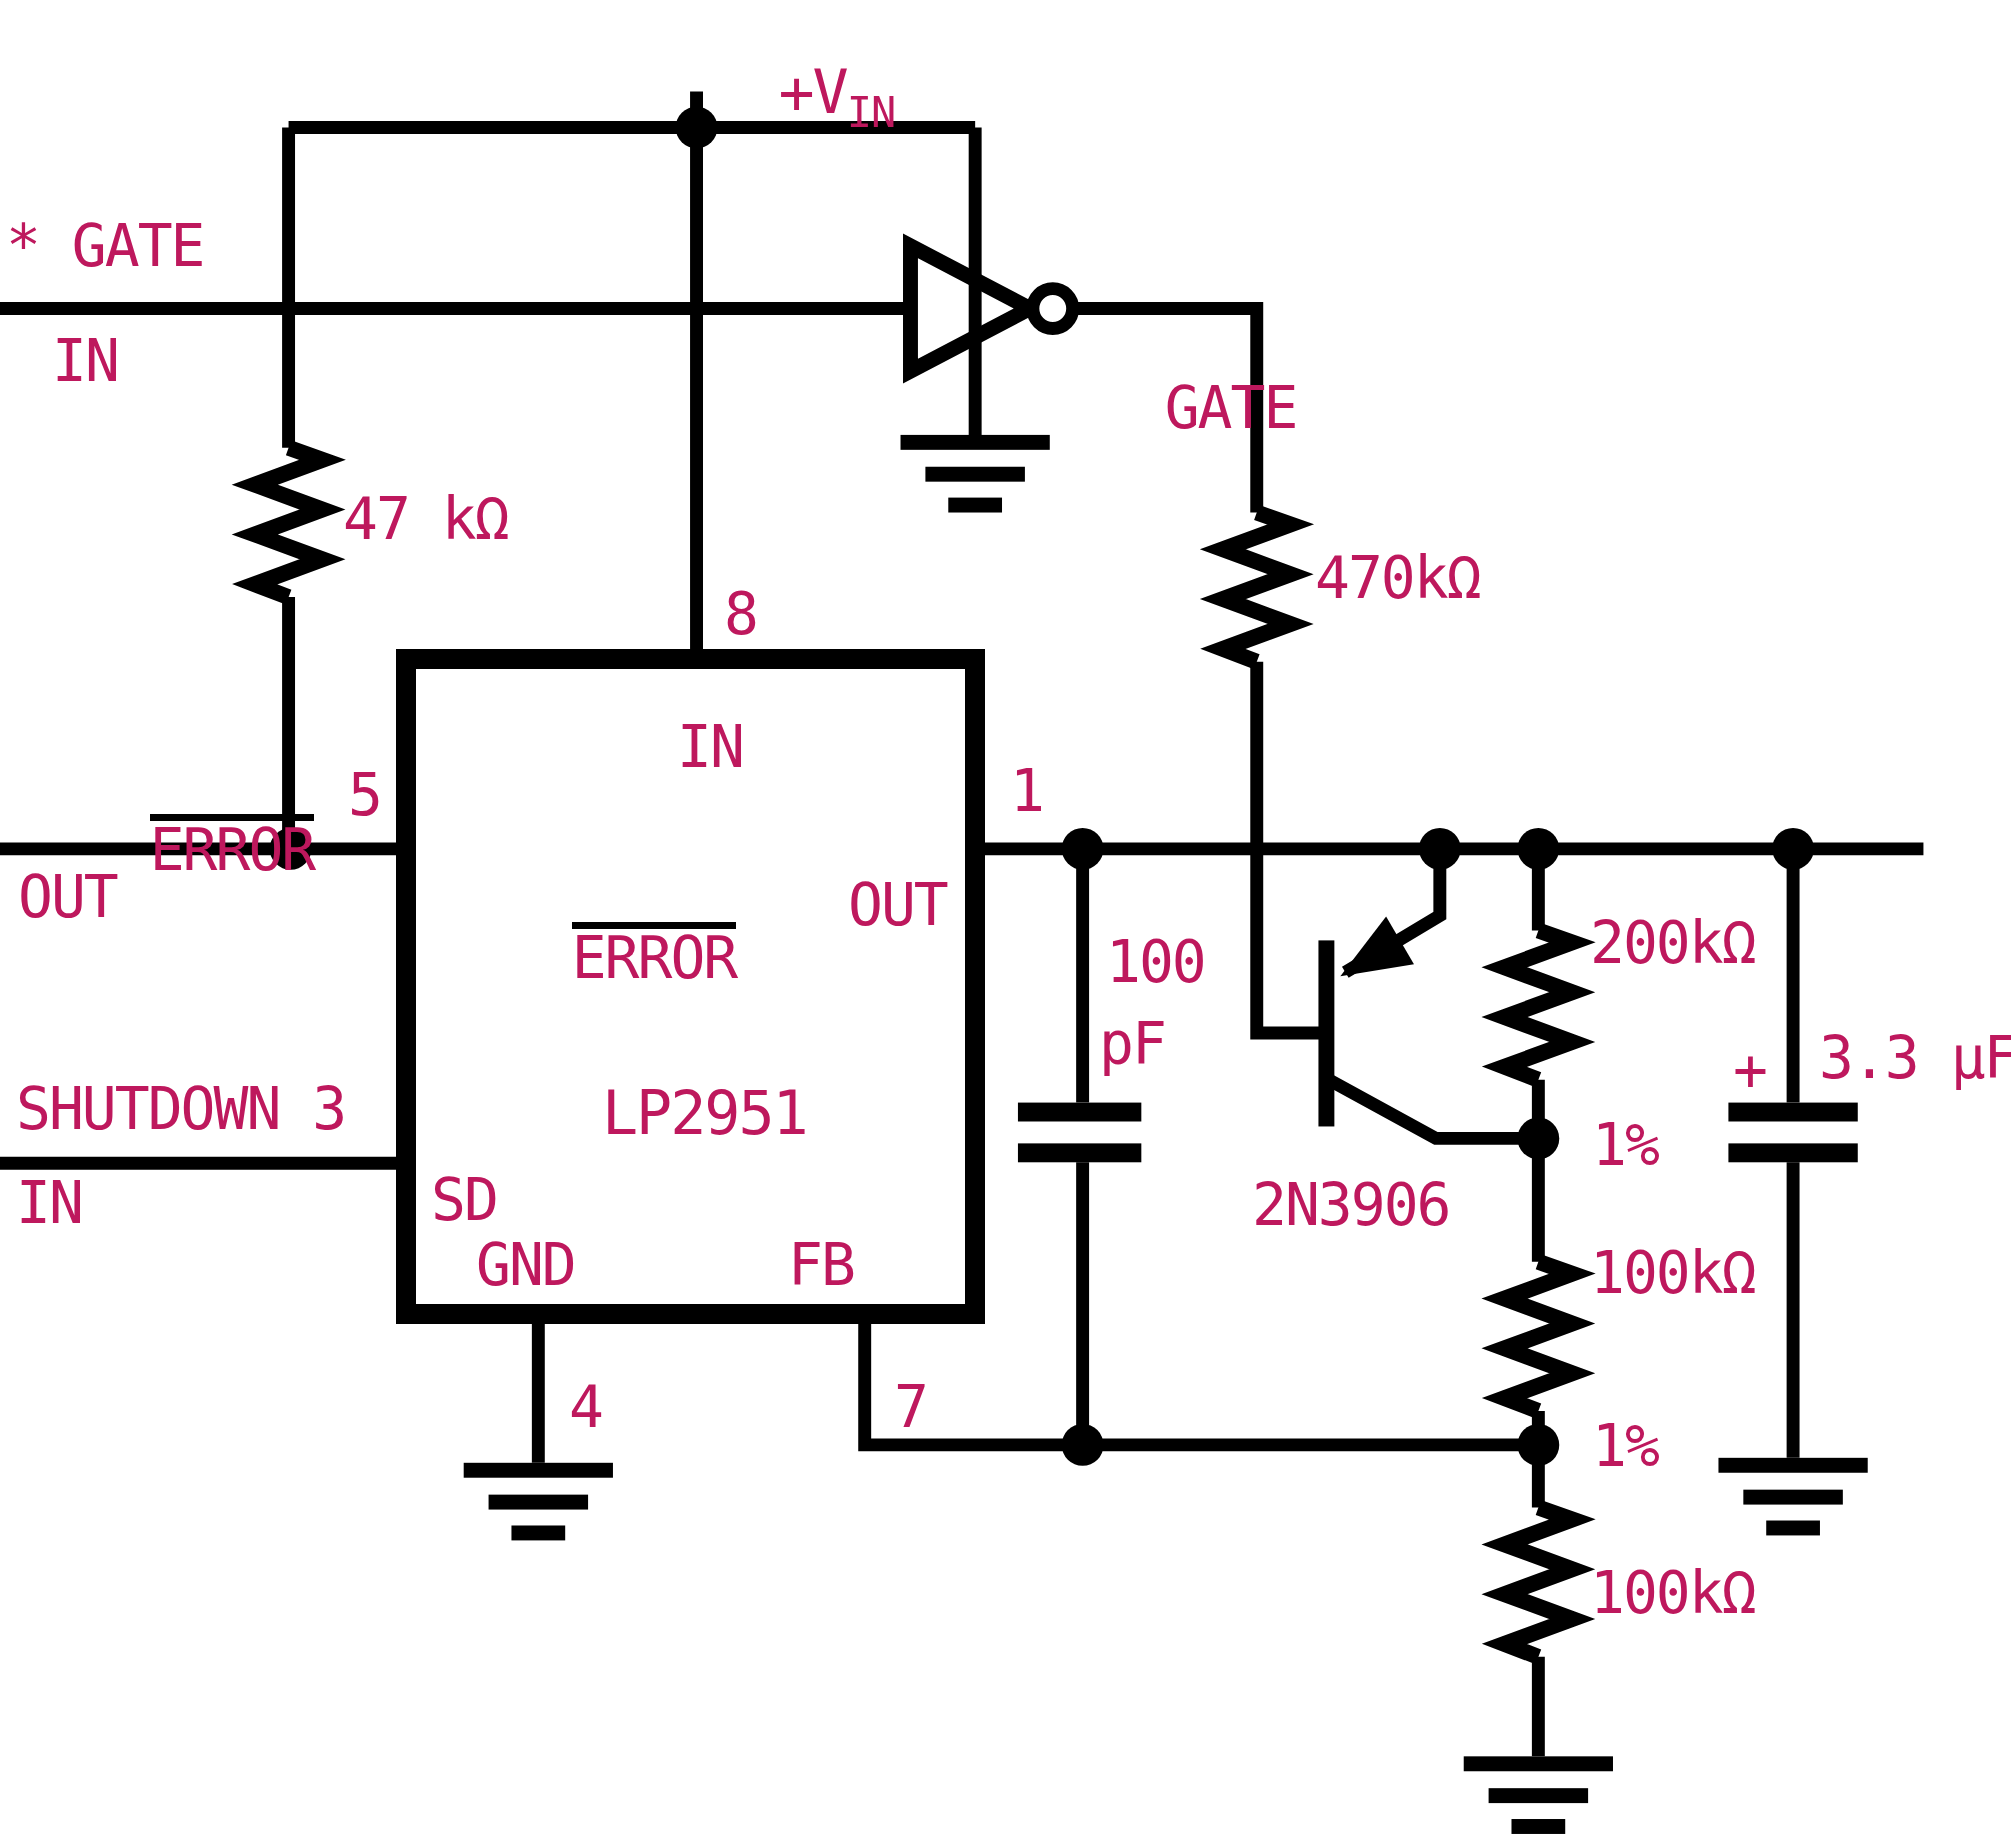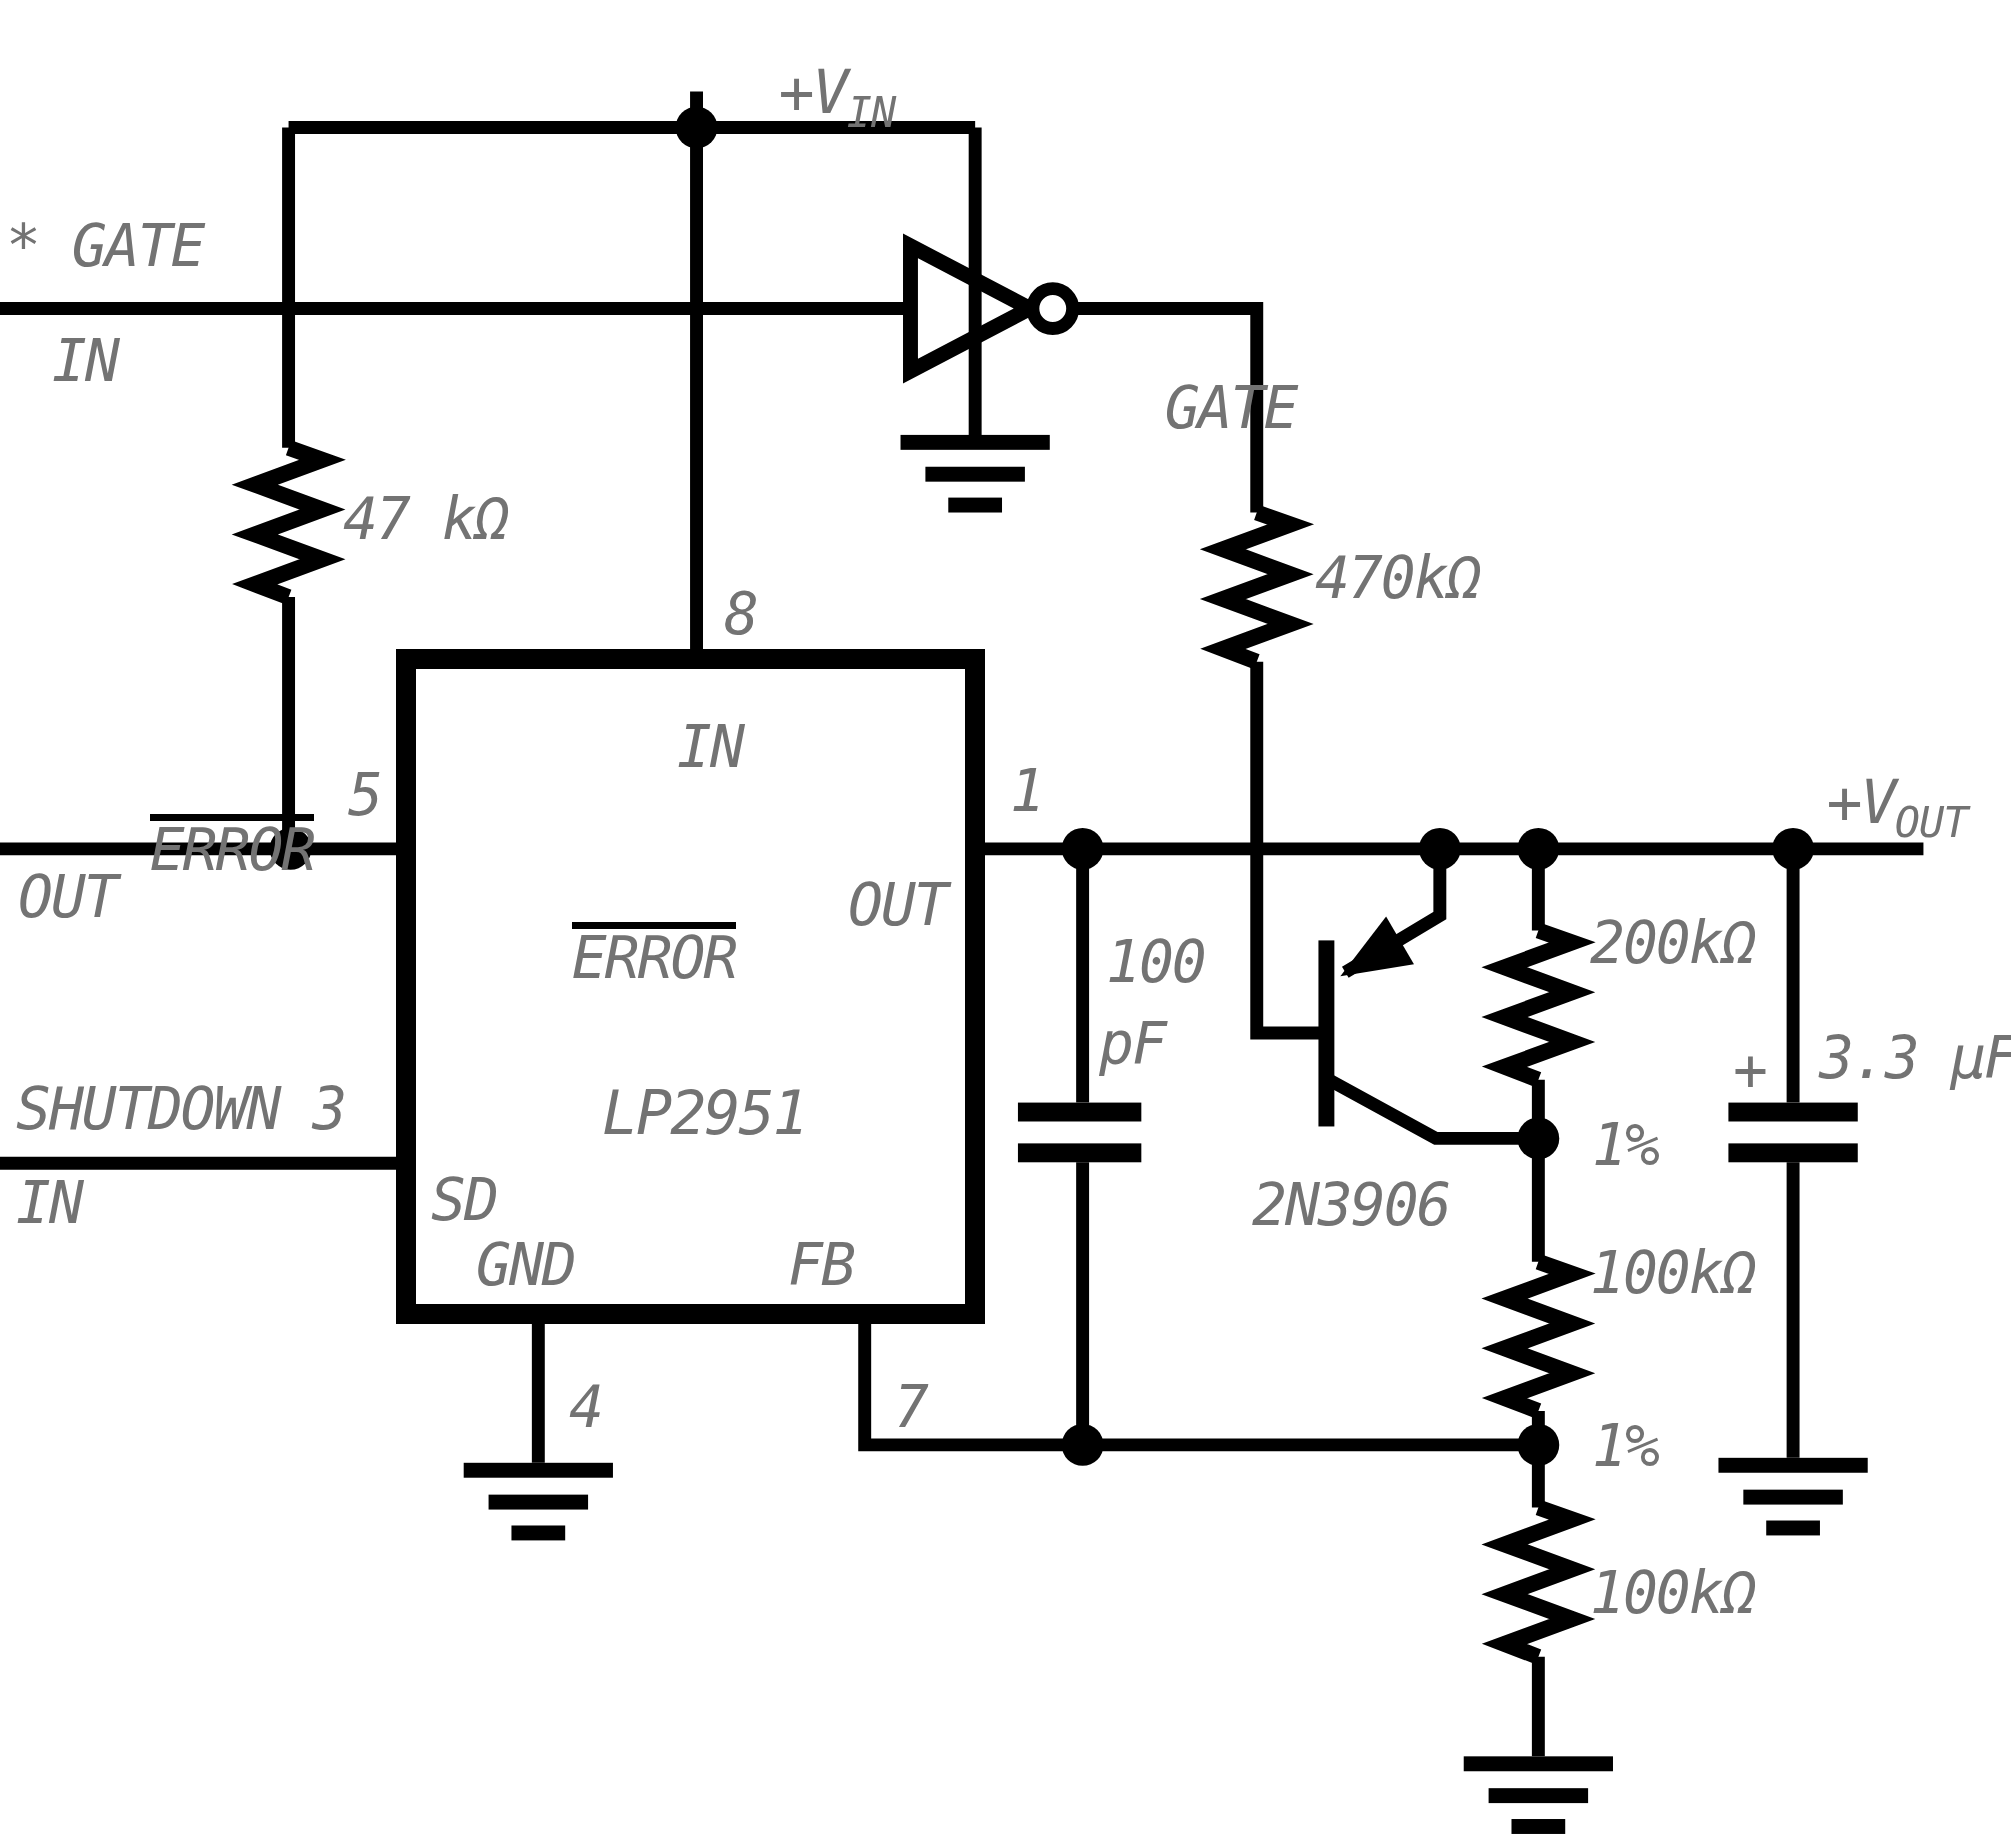--- a/index.html
+++ b/index.html
@@ -11,22 +11,21 @@
     color:#000;
     overflow:hidden;
   }
   #wires{position:absolute;left:0;top:0;}
   .lbl{
     position:absolute;
     font-size:58px;
     line-height:1.0;
     white-space:pre;
     letter-spacing:-2px;
-    color:#737373;
-    font-style:italic;
+    color:#be185d;
   }
   .big{font-size:60px;}
   .sub{font-size:42px;vertical-align:-14px;letter-spacing:-1px;}
   .ovl{display:inline-block;border-top:7px solid #000;}
   .icbox{
     position:absolute;
     left:396px;top:649px;width:589px;height:675px;
     border:20px solid #000;box-sizing:border-box;
     background:transparent;
   }
@@ -170,18 +169,15 @@
 
   <div class="lbl" style="left:1590px;top:914px;">200kΩ</div>
   <div class="lbl" style="left:1592px;top:1116px;">1%</div>
   <div class="lbl" style="left:1590px;top:1244px;">100kΩ</div>
   <div class="lbl" style="left:1592px;top:1417px;">1%</div>
   <div class="lbl" style="left:1590px;top:1564px;">100kΩ</div>
 
   <div class="lbl" style="left:1733px;top:1041px;">+</div>
   <div class="lbl" style="left:1819px;top:1029px;">3.3 μF</div>
 
-  <div class="lbl big" style="left:1690px;top:712px;">
-    <span>+V</span><span class="sub">OUT</span>
-  </div>
 
 </div>
 
 
 </body></html>

